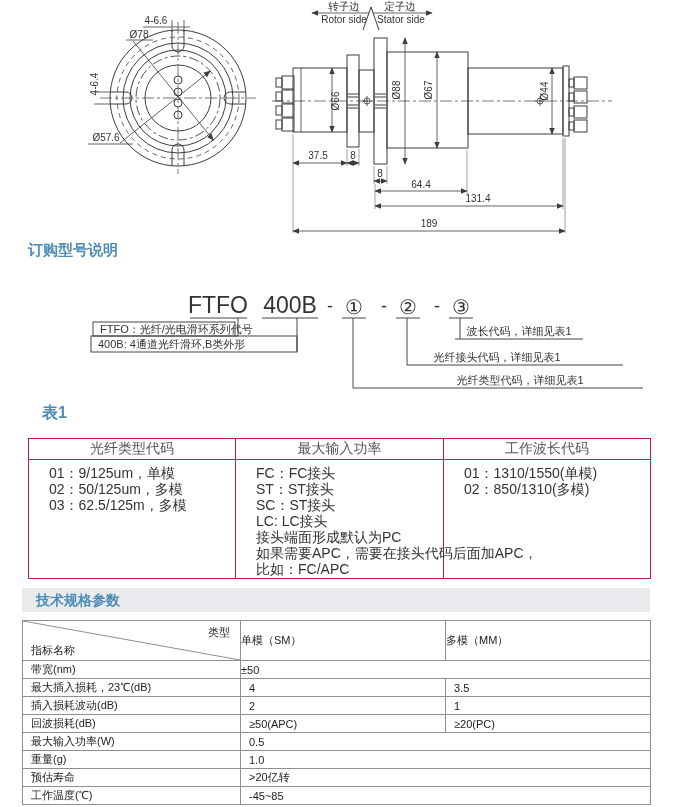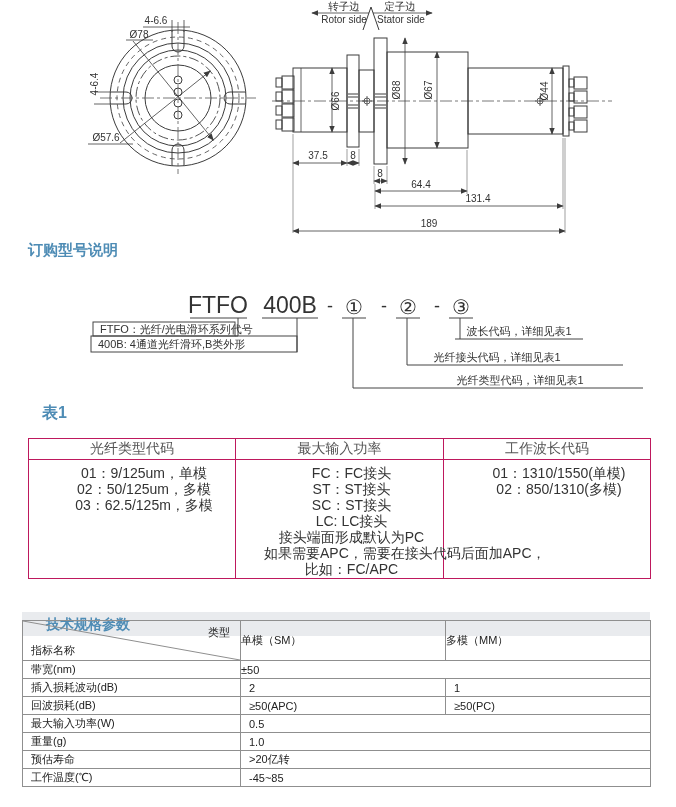--- a/index.html
+++ b/index.html
@@ -9,30 +9,30 @@
     width: 676px; height: 807px;
     background: #fff;
     font-family: "Liberation Sans", sans-serif;
     color: #222;
     overflow: hidden;
   }
   .abs { position: absolute; }
   .section-heading { font-size: 15px; font-weight: bold; color: #4e8cb5; }
   .h-table1 { font-size: 16px; }
   .spec-bar {
-    left: 22px; top: 612px; width: 628px; height: 24px;
-    background: #e9ebee; line-height: 24px; padding-left: 24px;
+    left: 22px; top: 588px; width: 628px; height: 24px;
+    background: #e9ebee; line-height: 24px; padding-left: 14px;
     font-size: 14px; font-weight: bold; color: #4e8cb5;
   }
   
   table { border-collapse: collapse; table-layout: fixed; }
   .t1 { left: 28px; top: 438px; width: 622px; }
   .t1 td { border: 1px solid #be185d; font-size: 14px; color: #333; }
   .t1 .hd { height: 15px; text-align: center; color: #555; padding: 1px 0; }
-  .t1 .bd { height: 119px; vertical-align: top; padding: 5px 4px 0 28px; text-align: center; }
+  .t1 .bd { height: 119px; vertical-align: top; padding: 5px 4px 0 20px; }
   .t1 .bd div { line-height: 16px; white-space: nowrap; }
   .specs { left: 22px; top: 620px; width: 628px; }
   .specs td { border: 1px solid #8f8f8f; font-size: 11px; color: #222; padding: 1px 4px 1px 8px; }
   .specs td.center { text-align: left; padding-left: 0; }
   .specs tr.data td { height: 15.8px; }
   .corner-cell { position: relative; height: 40px; padding: 0 !important; overflow: hidden; }
   .corner-cell svg { position: absolute; left: 0; top: 0; width: 100%; height: 100%; }
   .corner-name { position: absolute; left: 8px; bottom: 2px; font-size: 11px; }
   .corner-type { position: absolute; right: 10px; top: 4px; font-size: 11px; margin-left: 39px; }
   .spec-colhead { padding-left: 0 !important; }
@@ -299,28 +299,33 @@
         <span class="corner-type">类型</span>
       </td>
       <td class="spec-colhead">单模（SM）</td>
       <td class="spec-colhead">多模（MM）</td>
     </tr>
     <tr class="data">
       <td>带宽(nm)</td>
       <td class="center" colspan="2">±50</td>
     </tr>
     <tr class="data">
+      <td>最大插入损耗，23℃(dB)</td>
+      <td>4</td>
+      <td>3.5</td>
+    </tr>
+    <tr class="data">
       <td>插入损耗波动(dB)</td>
       <td>2</td>
       <td>1</td>
     </tr>
     <tr class="data">
       <td>回波损耗(dB)</td>
       <td>≥50(APC)</td>
-      <td>≥50(PC)</td>
+      <td>≥20(PC)</td>
     </tr>
     <tr class="data">
       <td>最大输入功率(W)</td>
       <td colspan="2">0.5</td>
     </tr>
     <tr class="data">
       <td>重量(g)</td>
       <td colspan="2">1.0</td>
     </tr>
     <tr class="data">

